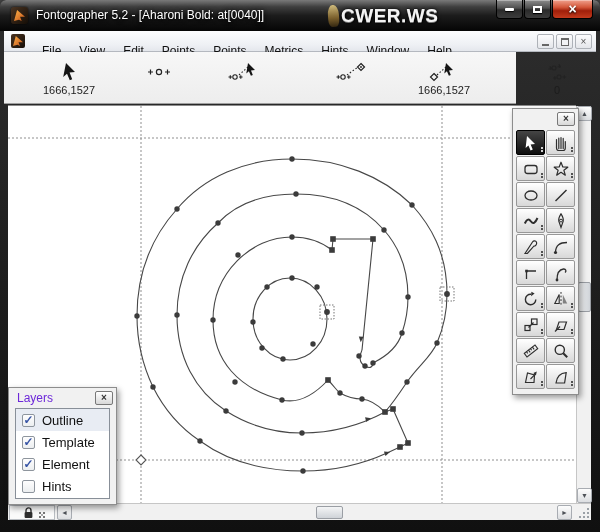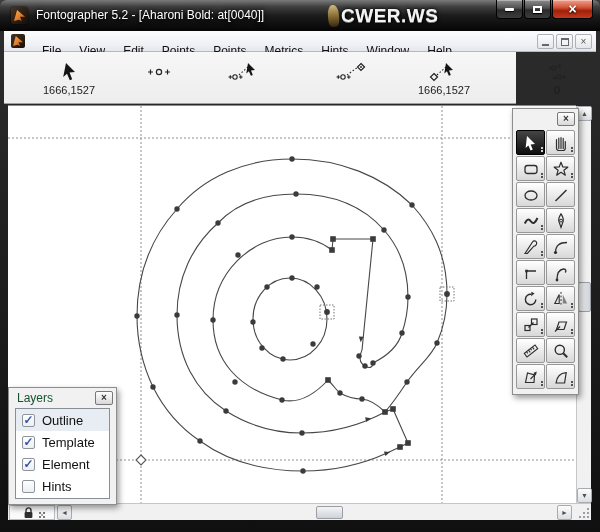--- a/index.html
+++ b/index.html
@@ -90,21 +90,21 @@
     grid-auto-rows:25px;gap:1px;}
   .pal-cell{position:relative;border:1px solid #979797;border-radius:2px;
     background:linear-gradient(180deg,#ffffff,#d8d8d8);display:flex;align-items:center;justify-content:center;color:#2e2e2e;}
   .pal-cell.sel{background:linear-gradient(180deg,#454545,#0e0e0e);border-color:#000;color:#fff;}
   .pal-cell svg{display:block;}
   .pal-more{position:absolute;right:1px;bottom:2px;width:2px;height:2px;background:currentColor;
     box-shadow:0 -3px currentColor;opacity:.8;}
   
   .layers{position:absolute;left:8px;top:387px;width:109px;height:118px;background:#f1f1f1;
     border:1px solid #8d8d8d;box-shadow:2px 3px 6px rgba(0,0,0,.4);z-index:30;}
-  .layers-title{position:absolute;left:8px;top:2px;font-size:12px;color:#14532d;line-height:17px;}
+  .layers-title{position:absolute;left:8px;top:2px;font-size:12px;color:#6d28d9;line-height:17px;}
   .layers-list{position:absolute;left:6px;top:20px;right:6px;bottom:5px;background:#fff;
     border:1px solid #888f98;}
   .layer-row{display:flex;align-items:center;height:22px;padding-left:6px;}
   .layer-row.hl{background:#e8ecf3;}
   .checkbox{width:13px;height:13px;border:1px solid #8e959d;border-radius:2px;
     background:linear-gradient(180deg,#fefefe,#eceef0);margin-right:7px;position:relative;
     color:#3653a4;font-size:12px;font-weight:bold;line-height:11px;text-align:center;}
   .layer-label{font-size:13px;color:#111;}
 </style>
 </head>

